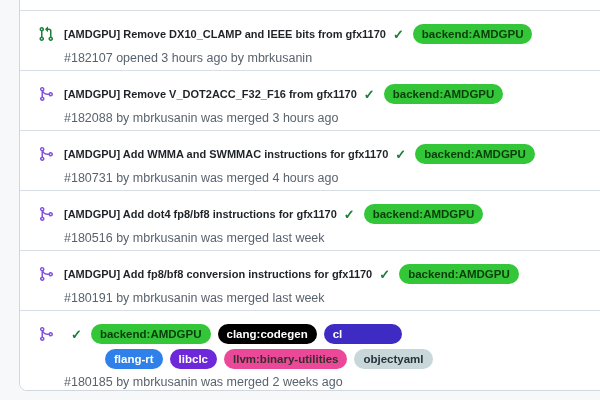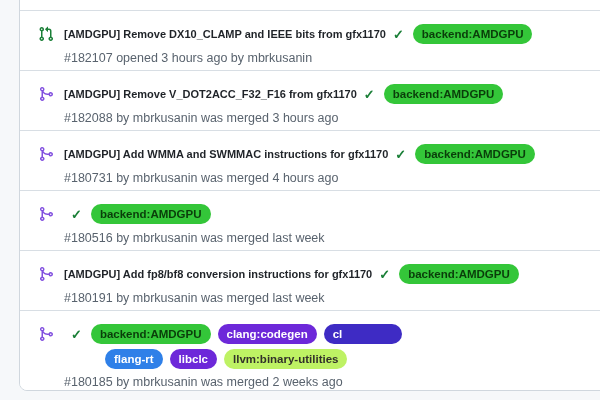--- a/index.html
+++ b/index.html
@@ -106,20 +106,21 @@
     </div>
 
     <div class="pr-row">
       <span class="state-icon" style="color: rgb(130, 80, 223);">
         <svg width="16" height="16" viewBox="0 0 16 16" fill="currentColor">
             <path d="M5.45 5.154A4.25 4.25 0 0 0 9.25 7.5h1.378a2.251 2.251 0 1 1 0 1.5H9.25A5.734 5.734 0 0 1 5 7.123v3.505a2.251 2.251 0 1 1-1.5 0V5.372a2.25 2.25 0 1 1 1.95-.218ZM4.25 13.5a.75.75 0 1 0 0-1.5.75.75 0 0 0 0 1.5Zm8.5-4.5a.75.75 0 1 0 0-1.5.75.75 0 0 0 0 1.5ZM5 3.25a.75.75 0 1 0 0 .005V3.25Z"></path>
           </svg>
       </span>
       <div class="pr-content">
         <div class="title-line">
+          <a class="pr-title">[AMDGPU] Add dot4 fp8/bf8 instructions for gfx1170</a>
           <span class="check" style="color: rgb(26, 127, 55);">✓</span>
           <span class="label" style="background: rgb(52, 198, 57); color: rgb(10, 61, 10);">backend:AMDGPU</span>
         </div>
         <div class="pr-meta">#180516 by mbrkusanin was merged last week</div>
       </div>
     </div>
 
     <div class="pr-row">
       <span class="state-icon" style="color: rgb(130, 80, 223);">
         <svg width="16" height="16" viewBox="0 0 16 16" fill="currentColor">
@@ -139,26 +140,27 @@
     <div class="pr-row tall">
       <span class="state-icon" style="color: rgb(130, 80, 223);">
         <svg width="16" height="16" viewBox="0 0 16 16" fill="currentColor">
             <path d="M5.45 5.154A4.25 4.25 0 0 0 9.25 7.5h1.378a2.251 2.251 0 1 1 0 1.5H9.25A5.734 5.734 0 0 1 5 7.123v3.505a2.251 2.251 0 1 1-1.5 0V5.372a2.25 2.25 0 1 1 1.95-.218ZM4.25 13.5a.75.75 0 1 0 0-1.5.75.75 0 0 0 0 1.5Zm8.5-4.5a.75.75 0 1 0 0-1.5.75.75 0 0 0 0 1.5ZM5 3.25a.75.75 0 1 0 0 .005V3.25Z"></path>
           </svg>
       </span>
       <div class="pr-content">
         <div class="title-line">
           <span class="check" style="color: rgb(26, 127, 55);">✓</span>
           <span class="label" style="background: rgb(52, 198, 57); color: rgb(10, 61, 10);">backend:AMDGPU</span>
-          <span class="label" style="background: #6d28d9; color: rgb(255, 255, 255);">clang:codegen</span>
+          <span class="label" style="background: #000000; color: rgb(255, 255, 255);">clang:codegen</span>
           <span class="label cut" style="background: rgb(62, 43, 196); color: rgb(255, 255, 255);">cl</span>
         </div>
         <div class="labels-line">
           <span class="label" style="background: rgb(47, 128, 232); color: rgb(255, 255, 255); margin-left: 48px;">flang-rt</span>
           <span class="label" style="background: #6d28d9; color: rgb(255, 255, 255);">libclc</span>
-          <span class="label" style="background: #bef264; color: rgb(50, 48, 42);">llvm:binary-utilities</span>
+          <span class="label" style="background: #ec4899; color: rgb(50, 48, 42);">llvm:binary-utilities</span>
+          <span class="label" style="background: rgb(201, 215, 218); color: rgb(36, 50, 58);">objectyaml</span>
         </div>
         <div class="pr-meta">#180185 by mbrkusanin was merged 2 weeks ago</div>
       </div>
     </div>
 
   </div>
 </div>
 
 </body></html>

